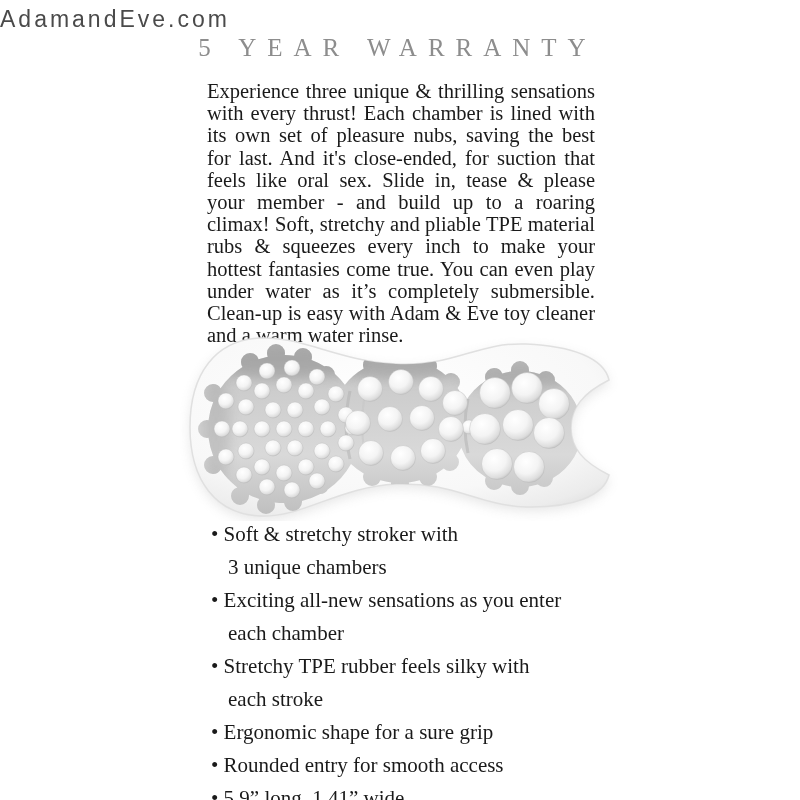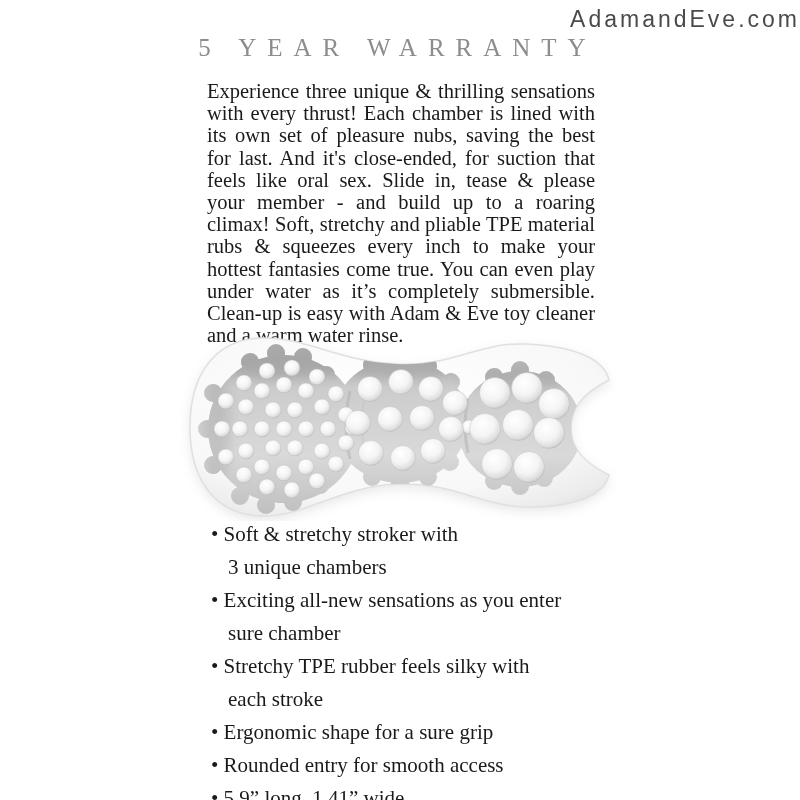--- a/index.html
+++ b/index.html
@@ -7,21 +7,21 @@
     width: 800px; height: 800px;
     background: #ffffff;
     position: relative;
     overflow: hidden;
     font-family: "Liberation Serif", serif;
     color: #1a1a1a;
   }
   .site-title {
     position: absolute;
     top: 6px; left: 0; width: 800px;
-    text-align: right;
+    text-align: left;
     font-family: "Liberation Sans", sans-serif;
     font-size: 23px;
     letter-spacing: 3px;
     color: #4a4a4a;
   }
   .warranty {
     position: absolute;
     top: 34px; left: 0; width: 784px;
     text-align: center;
     font-family: "Liberation Serif", serif;
@@ -213,21 +213,21 @@
             <circle cx="349" cy="136" r="15.5" fill="url(#gNub)" stroke="#b2b2b2" stroke-opacity="0.35"></circle>
           </g>
       </g>
     </svg>
   </div>
 
   <ul class="features">
     <li>Soft &amp; stretchy stroker with
 3 unique chambers</li>
     <li>Exciting all-new sensations as you enter
-sure chamber</li>
+each chamber</li>
     <li>Stretchy TPE rubber feels silky with
 each stroke</li>
     <li>Ergonomic shape for a sure grip</li>
     <li>Rounded entry for smooth access</li>
     <li>5.9” long, 1.41” wide</li>
     <li>Waterproof &amp; submersible</li>
   </ul>
 
 </div>
 

